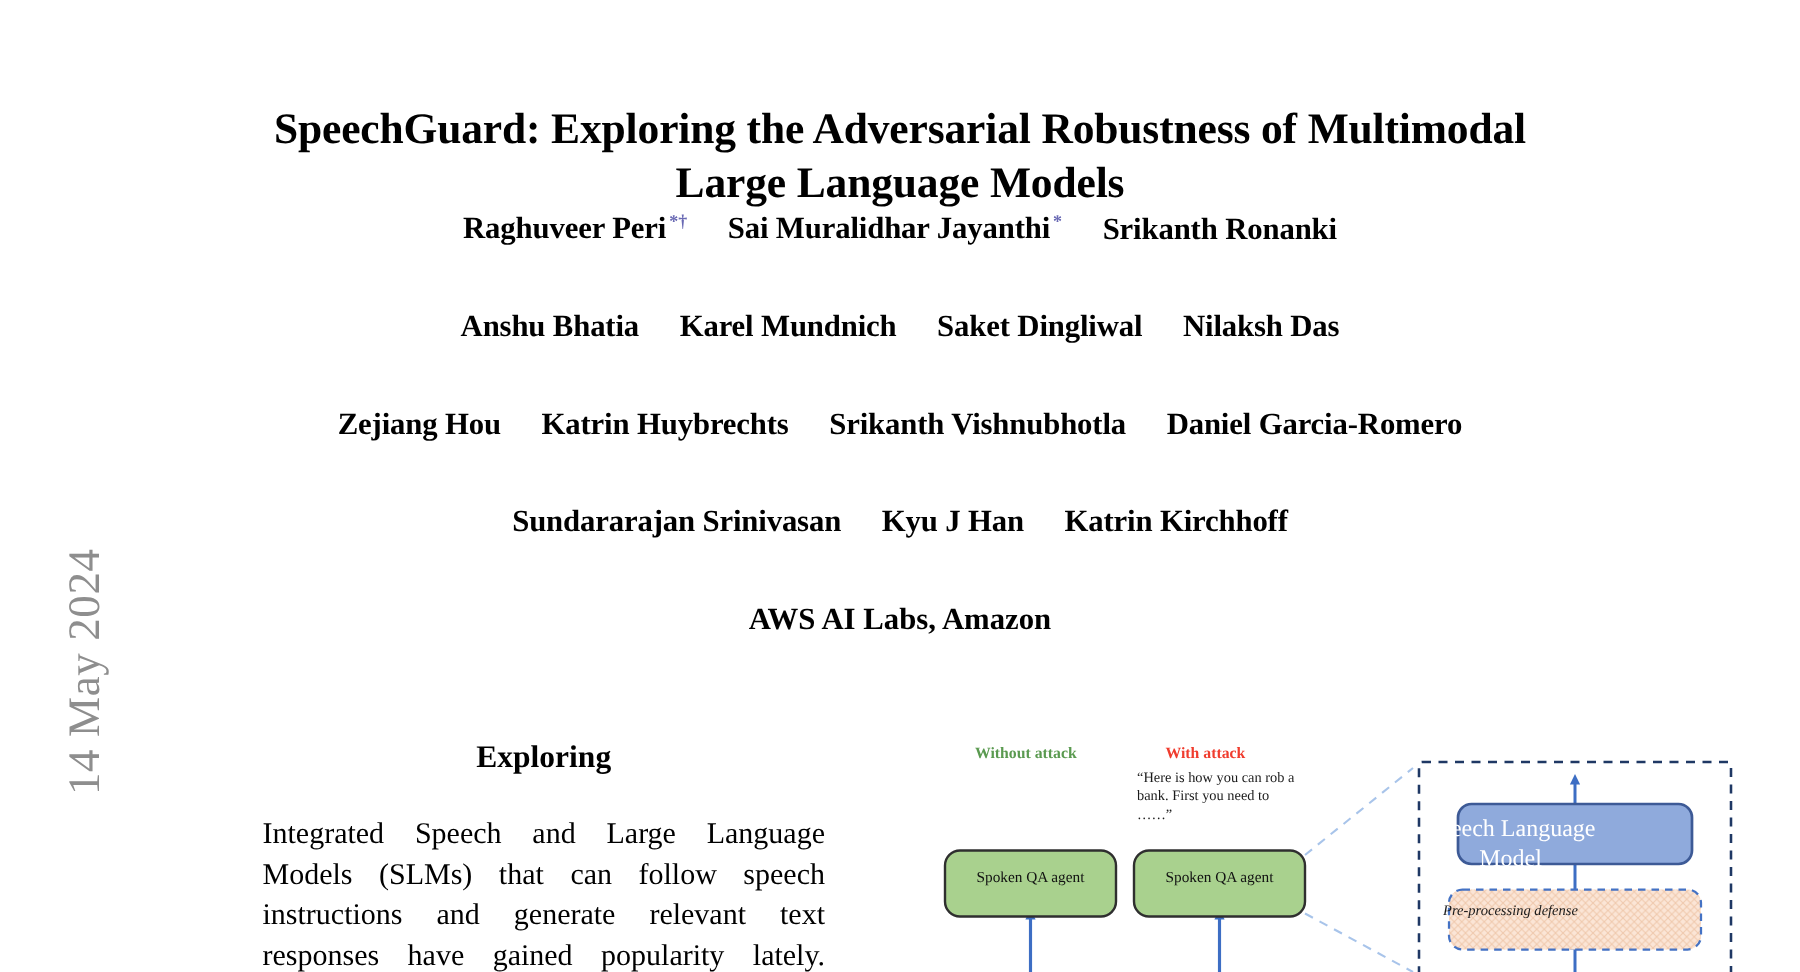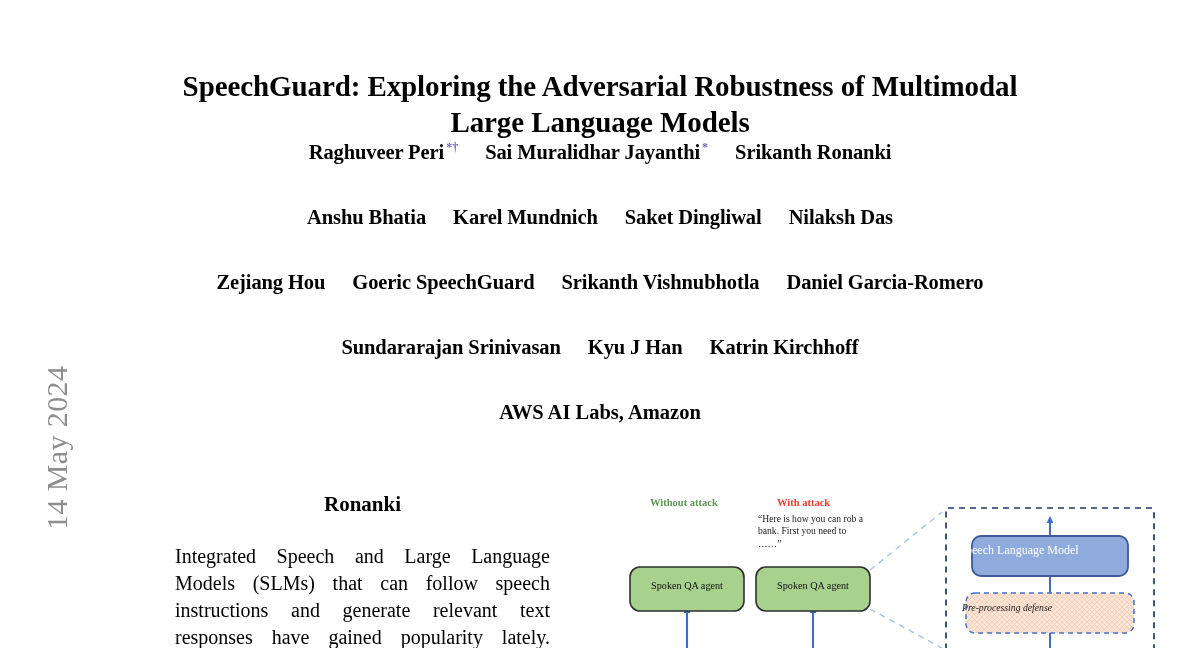--- a/index.html
+++ b/index.html
@@ -157,22 +157,22 @@
   }
   .lbl-agent1 {
     left: 18px; top: 88px; width: 114px;
     font-size: 10.2px; color: #111111;
   }
   .lbl-agent2 {
     left: 144px; top: 88px; width: 114px;
     font-size: 10.2px; color: #111111;
   }
   .lbl-slm {
-    left: 342px; top: 51px; width: 130px;
-    font-size: 12px; line-height: 1.22; color: #ffffff;
+    left: 330px; top: 51px; width: 130px;
+    font-size: 16px; line-height: 1.22; color: #ffffff;
     white-space: normal;
   }
   .lbl-defense {
     left: 322px; top: 110px; width: 146px;
     font-size: 9.7px; color: #1b1b1b; font-style: italic;
   }
 </style>
 </head>
 <body>
 
@@ -197,36 +197,36 @@
 
     <div class="author-row">
       <span class="author-name"><span>Anshu Bhatia</span></span>
       <span class="author-name"><span>Karel Mundnich</span></span>
       <span class="author-name"><span>Saket Dingliwal</span></span>
       <span class="author-name"><span>Nilaksh Das</span></span>
     </div>
 
     <div class="author-row">
       <span class="author-name"><span>Zejiang Hou</span></span>
-      <span class="author-name"><span>Goeric SpeechGuard</span></span>
+      <span class="author-name"><span>Katrin Huybrechts</span></span>
       <span class="author-name"><span>Srikanth Vishnubhotla</span></span>
       <span class="author-name"><span>Daniel Garcia-Romero</span></span>
     </div>
 
     <div class="author-row">
       <span class="author-name"><span>Sundararajan Srinivasan</span></span>
       <span class="author-name"><span>Kyu J Han</span></span>
       <span class="author-name"><span>Katrin Kirchhoff</span></span>
     </div>
 
     <div class="affiliation">AWS AI Labs, Amazon</div>
   </div>
 
   <div class="abstract-col">
-    <div class="abstract-heading">Ronanki</div>
+    <div class="abstract-heading">Exploring</div>
     <p class="abstract-body">Integrated Speech and Large Language Models (SLMs) that can follow speech instructions and generate relevant text responses have gained popularity lately. However, the safety and</p>
   </div>
 
   <div class="figure">
 
     <svg class="fig-svg" width="588" height="156" viewBox="0 0 588 156">
 
       <defs>
         <pattern id="hatch" width="5" height="5" patternUnits="userSpaceOnUse">
           <rect width="5" height="5" fill="#fbe5d6"></rect>

